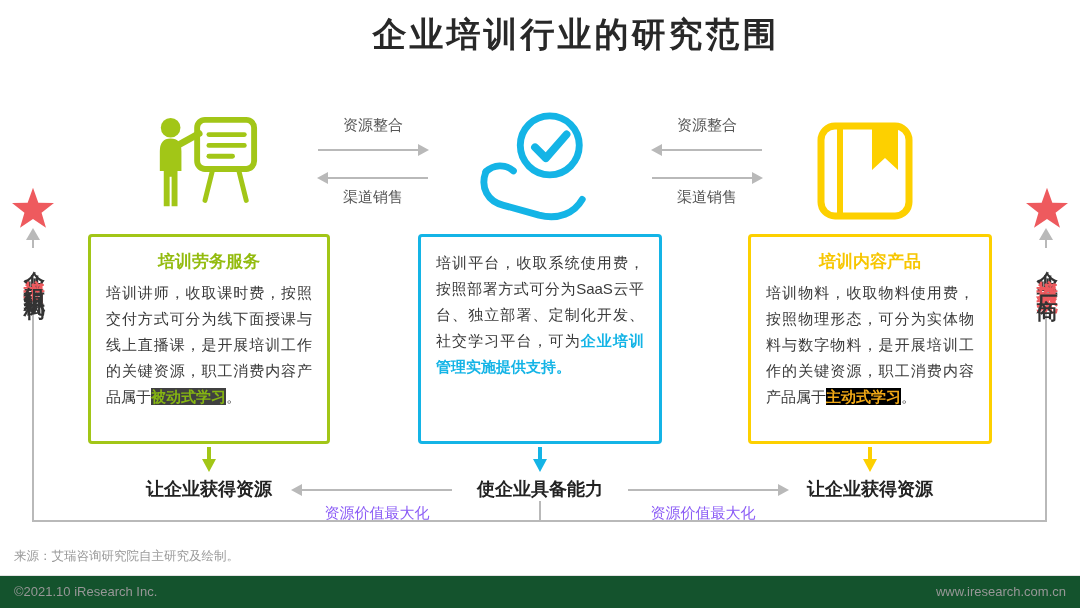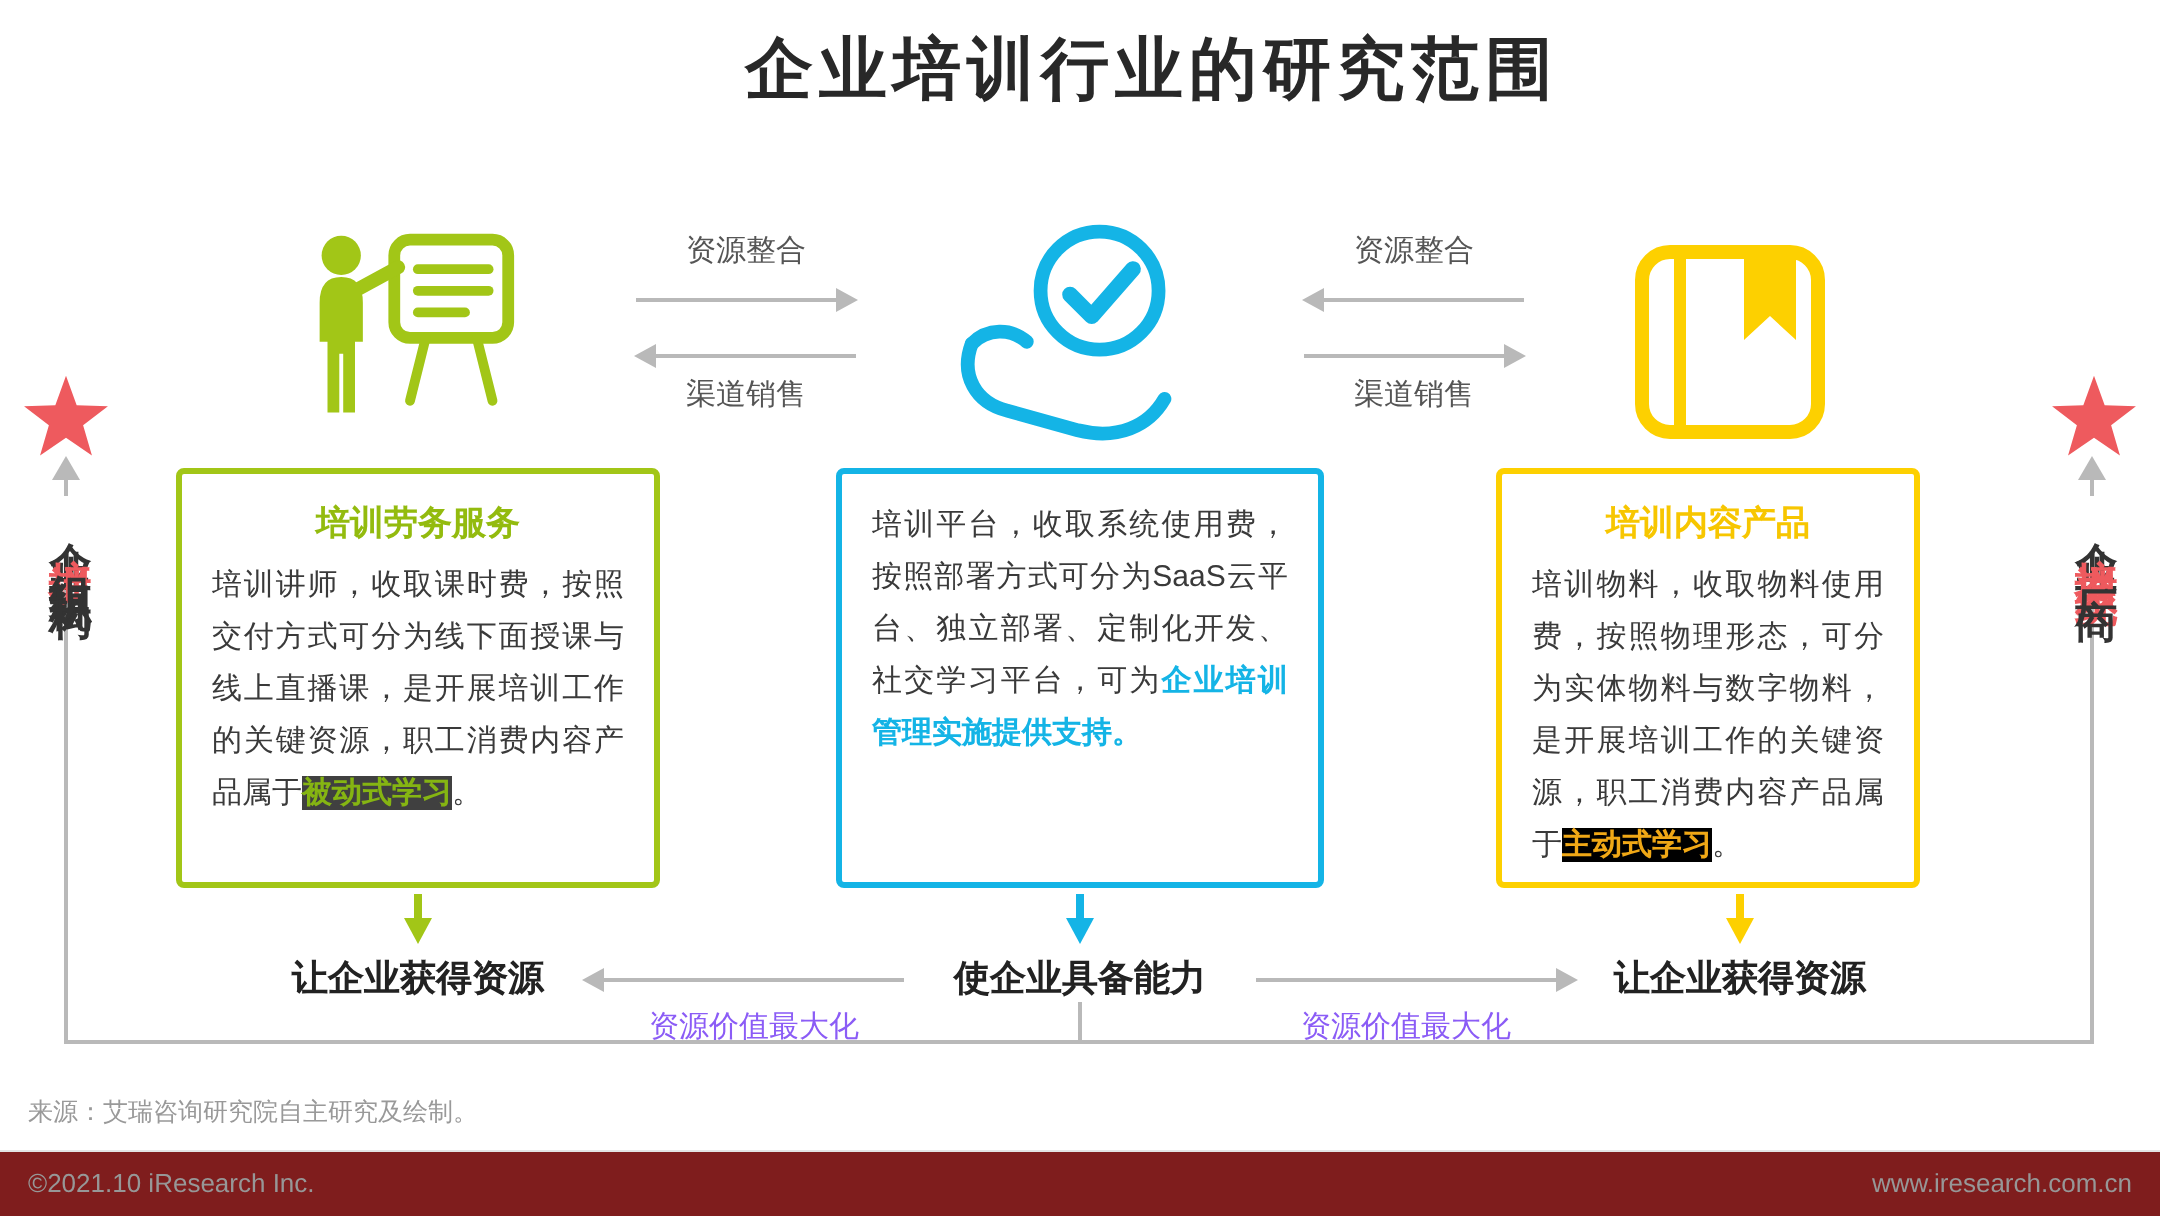--- a/index.html
+++ b/index.html
@@ -42,21 +42,21 @@
 
   .bottom-label{position:absolute;top:477px;transform:translateX(-50%);
                 font-size:18px;font-weight:bold;color:#222;white-space:nowrap;}
   .value-label{position:absolute;top:464px;transform:translateX(-50%);
                font-size:15px;color:#8b5cf6;white-space:nowrap;margin-top:40px;}
 
   .icon{position:absolute;}
   .star{position:absolute;z-index:2;}
 
   .source{position:absolute;left:14px;top:548px;font-size:12.5px;color:#999;}
-  .footerbar{position:absolute;left:0;top:575px;width:100%;height:33px;background:#7f1d1d;
+  .footerbar{position:absolute;left:0;top:575px;width:100%;height:33px;background:#14532d;
              border-top:1px solid #e3e3e3;box-sizing:border-box;font-size:13px;color:#979797;}
   .footerbar .copy{position:absolute;left:14px;top:8px;}
   .footerbar .site{position:absolute;right:14px;top:8px;}
 </style>
 </head>
 <body>
 
 <div class="canvas">
 
   <div class="title">企业培训行业的研究范围</div>
@@ -123,21 +123,21 @@
   <div class="head head-right" style="left:752px;top:172px;"></div>
   <div class="flow-label" style="left:707px;top:188px;">渠道销售</div>
 
   <div class="box green" style="left:88px;width:242px;">
     <div class="box-title">培训劳务服务</div>
     <div class="box-body"><span class="seg-plain">培训讲师，收取课时费，按照交付方式可分为线下面授课与线上直播课，是开展培训工作的关键资源，职工消费内容产品属于</span><span class="seg-hl-green">被动式学习</span><span class="seg-plain">。</span></div>
   </div>
   <div class="box cyan" style="left:418px;width:244px;">
     <div class="box-body"><span class="seg-plain">培训平台，收取系统使用费，按照部署方式可分为SaaS云平台、独立部署、定制化开发、社交学习平台，可为</span><span class="seg-cyanbold">企业培训管理实施提供支持。</span></div>
   </div>
-  <div class="box yellow" style="left:748px;width:212px;">
+  <div class="box yellow" style="left:748px;width:244px;">
     <div class="box-title">培训内容产品</div>
     <div class="box-body"><span class="seg-plain">培训物料，收取物料使用费，按照物理形态，可分为实体物料与数字物料，是开展培训工作的关键资源，职工消费内容产品属于</span><span class="seg-hl-yellow">主动式学习</span><span class="seg-plain">。</span></div>
   </div>
 
   <svg class="icon" style="left:200px;top:447px;" width="18" height="26">
     <line x1="9" y1="0" x2="9" y2="13" stroke="#a2c617" stroke-width="4"></line>
     <polygon points="2,12 16,12 9,25" fill="#a2c617"></polygon>
   </svg>
   <svg class="icon" style="left:531px;top:447px;" width="18" height="26">
     <line x1="9" y1="0" x2="9" y2="13" stroke="#14b4e6" stroke-width="4"></line>

